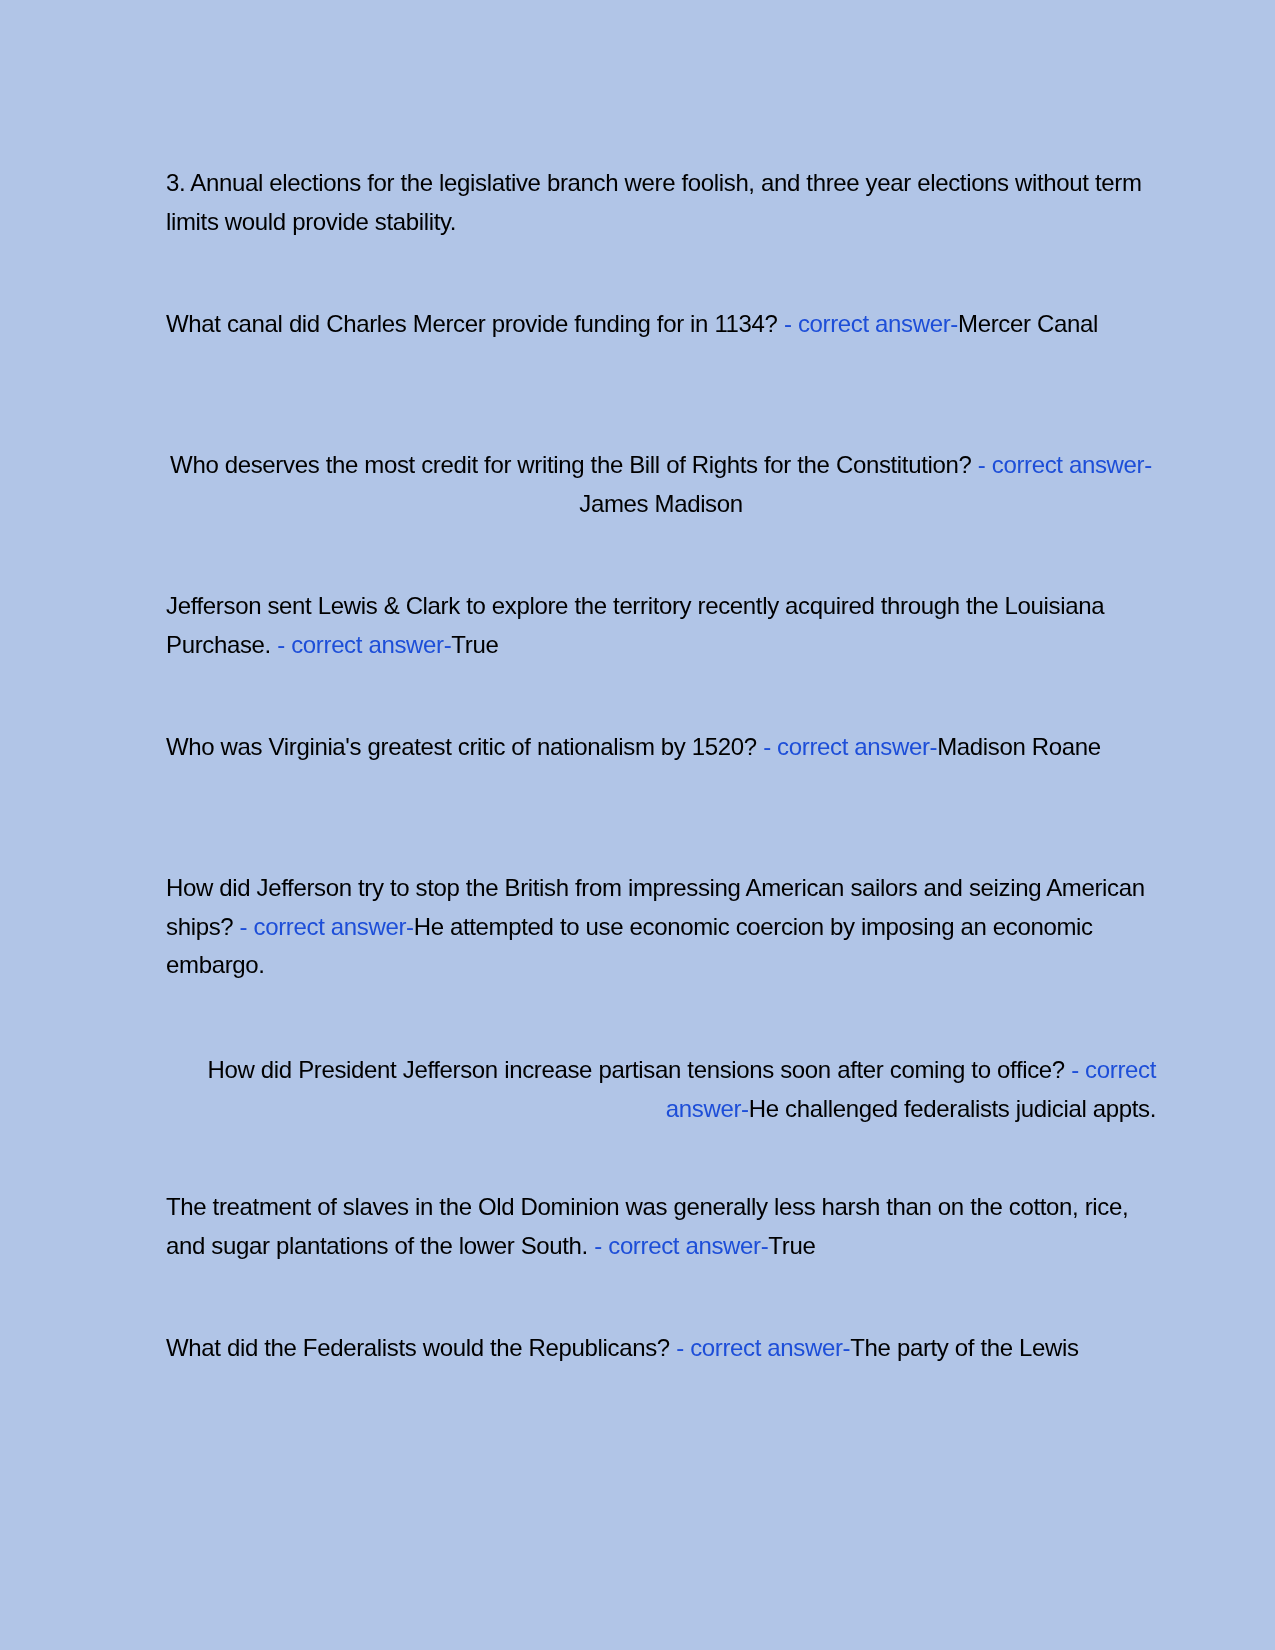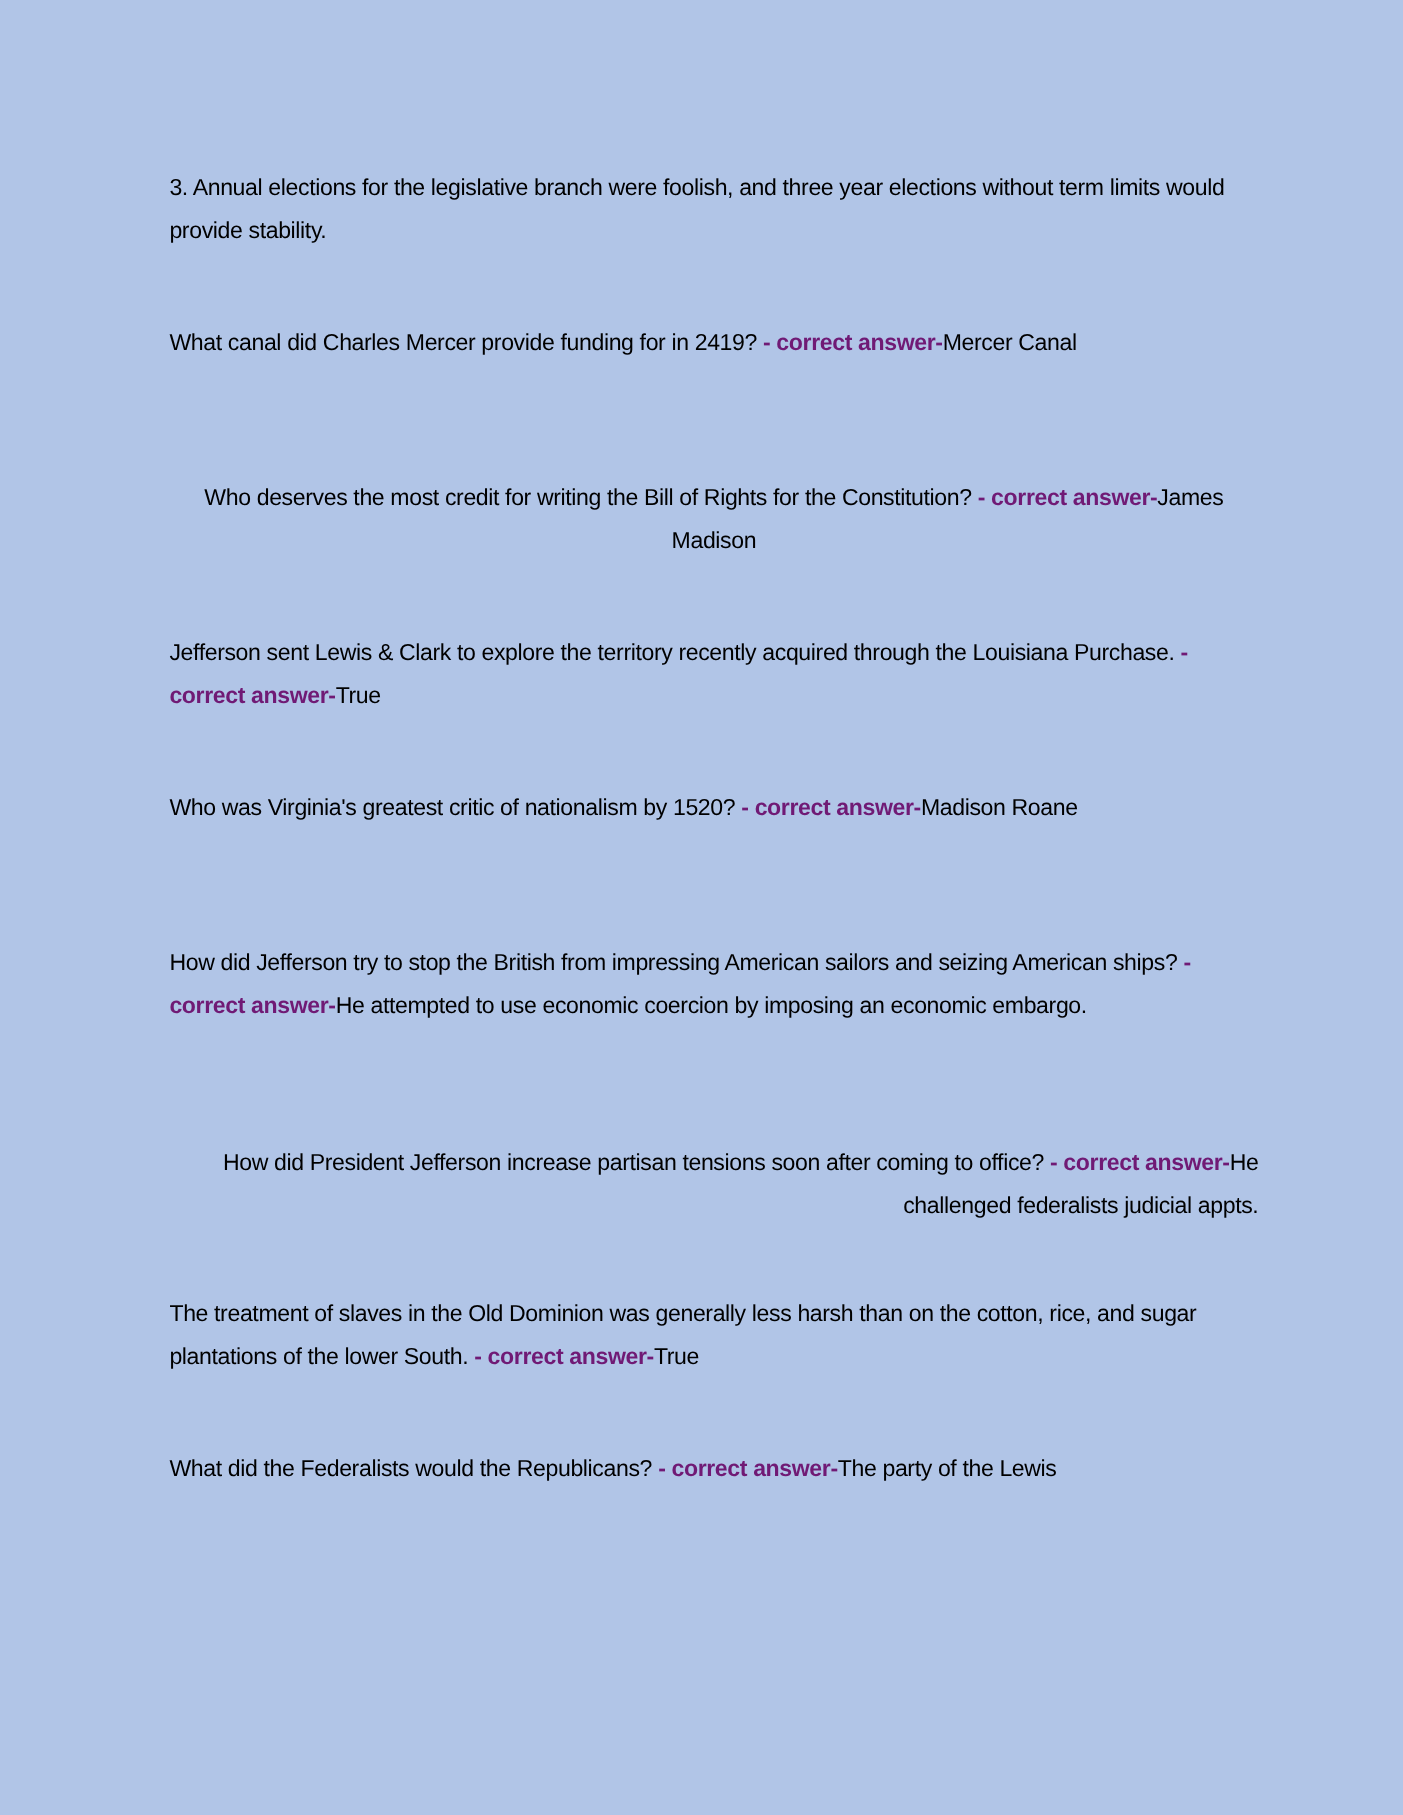--- a/index.html
+++ b/index.html
@@ -14,46 +14,46 @@
       position: relative;
     }
     .page {
       position: absolute;
       left: 150px;
       top: 148px;
       width: 990px;
     }
     .qa {
       font-family: "Liberation Sans", sans-serif;
-      font-size: 21px;
+      font-size: 24px;
       line-height: 38.5px;
       color: #000000;
       letter-spacing: -0.35px;
       word-spacing: 0px;
-      margin: 4px;
+      margin: 16px;
       position: absolute;
       left: 0;
       width: 990px;
     }
     .marker {
-      color: #701a75;
-      font-weight: bold;
+      color: #1d4ed8;
+      font-weight: normal;
     }
   </style>
 </head>
 <body>
 
 <div class="page">
 
   <p class="qa" style="top:0px;">
     <span>3. Annual elections for the legislative branch were foolish, and three year elections without term limits would provide stability.</span>
   </p>
 
   <p class="qa" style="top:141px;">
-    <span>What canal did Charles Mercer provide funding for in 2419? </span><span class="marker">- correct answer-</span><span>Mercer Canal</span>
+    <span>What canal did Charles Mercer provide funding for in 1134? </span><span class="marker">- correct answer-</span><span>Mercer Canal</span>
   </p>
 
   <p class="qa" style="top:282px;text-align:center;">
     <span>Who deserves the most credit for writing the Bill of Rights for the Constitution? </span><span class="marker">- correct answer-</span><span>James Madison</span>
   </p>
 
   <p class="qa" style="top:423px;">
     <span>Jefferson sent Lewis &amp; Clark to explore the territory recently acquired through the Louisiana Purchase. </span><span class="marker">- correct answer-</span><span>True</span>
   </p>
 

